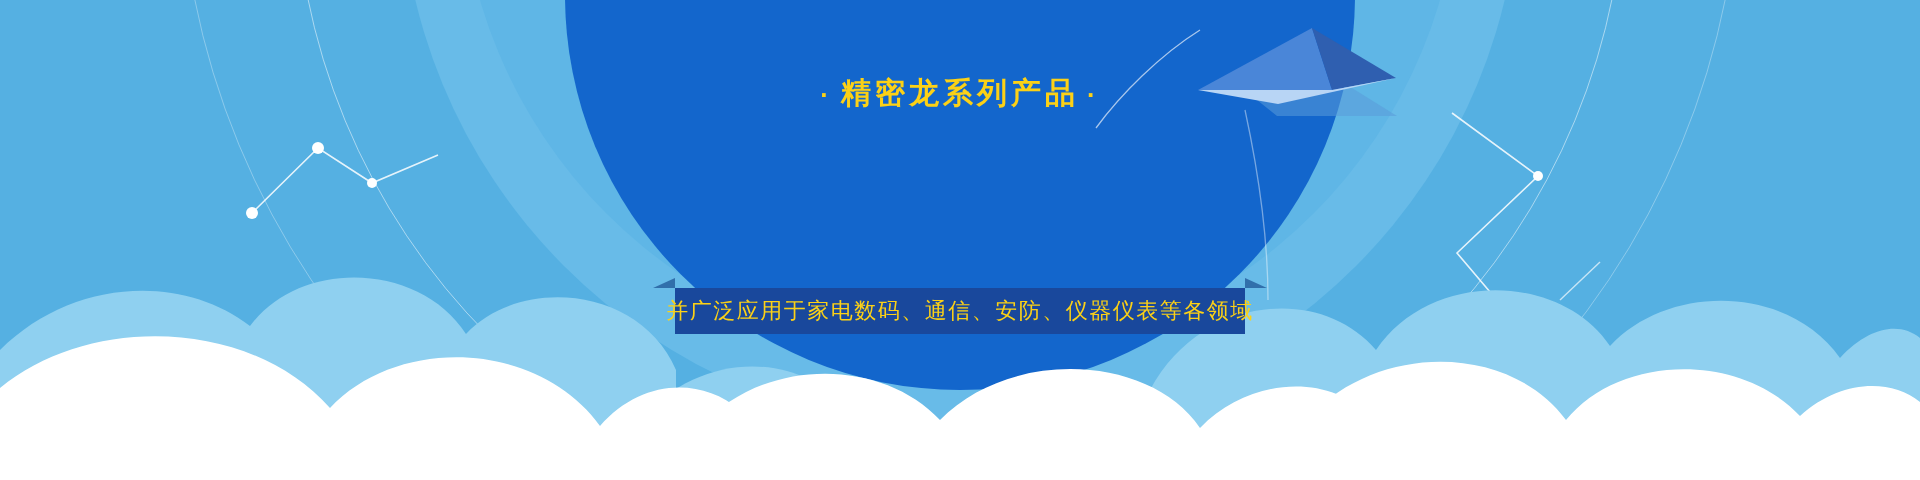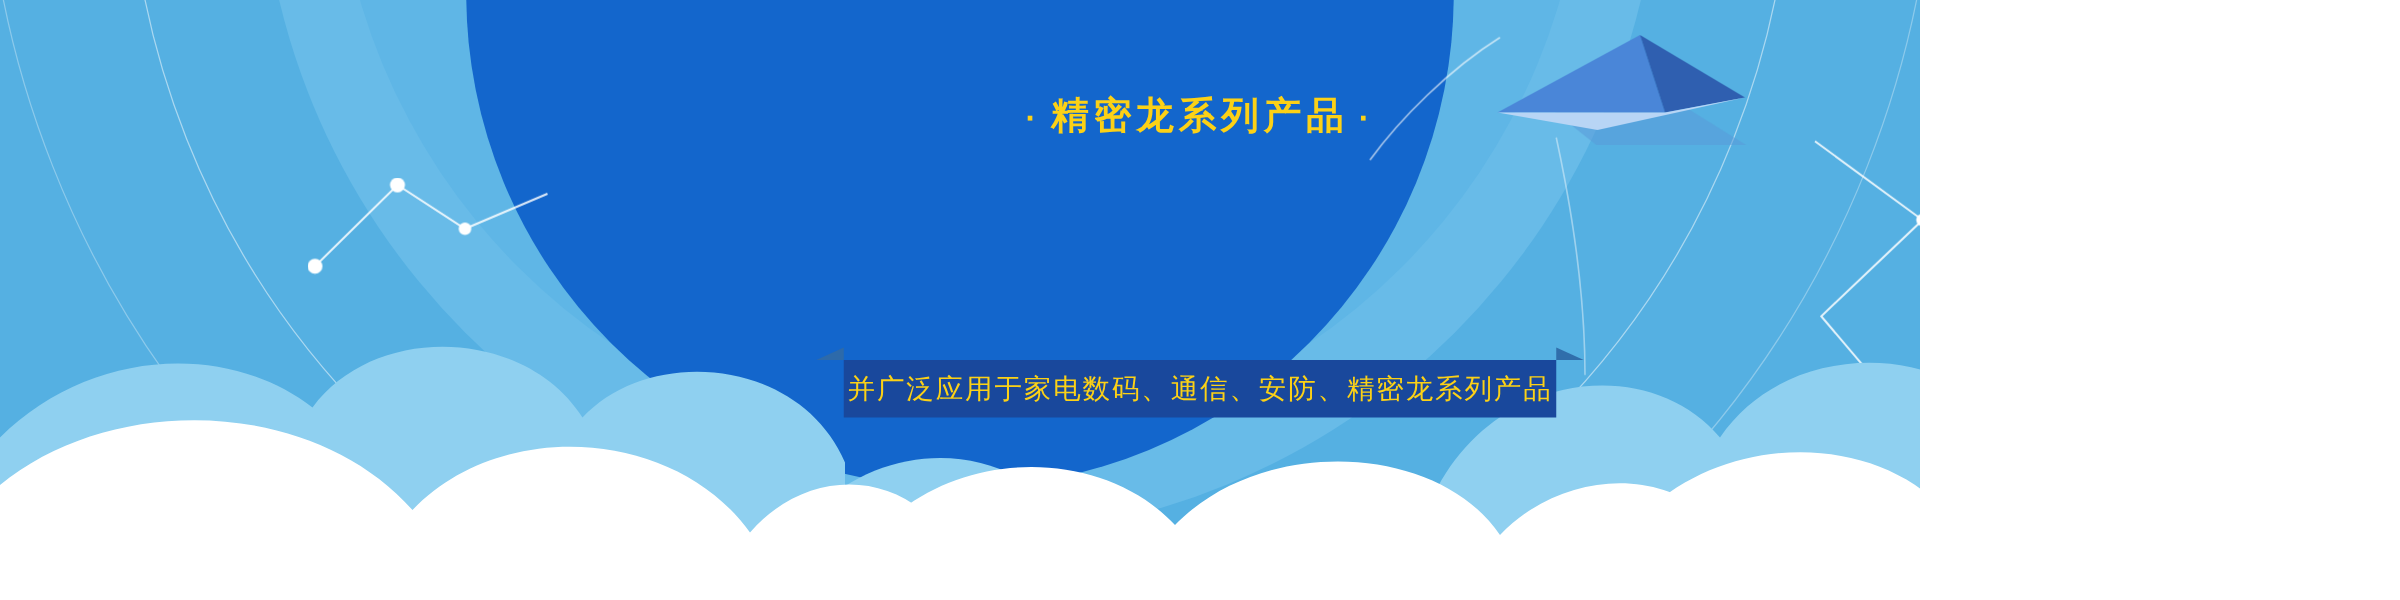--- a/index.html
+++ b/index.html
@@ -2,21 +2,21 @@
 <html><head>
 <meta charset="utf-8">
 <style>
   html, body {
     margin: 0;
     padding: 0;
     background: #ffffff;
   }
   #banner {
     position: relative;
-    width: 1536px;
+    width: 1920px;
     height: 480px;
     overflow: hidden;
     font-family: "Liberation Sans", "DejaVu Sans", sans-serif;
     background: #55b0e2;
   }
 
   
   .sky-base {
     position: absolute;
     inset: 0;
@@ -235,18 +235,18 @@
 
     <div class="eyebrow">
       <span class="dot">·</span><span>精密龙系列产品</span><span class="dot">·</span>
     </div>
 
 
     <div class="ribbon-wrap">
       <div class="ribbon-fold-l"></div>
       <div class="ribbon-fold-r"></div>
       <div class="ribbon">
-        <span class="ribbon-text">并广泛应用于家电数码、通信、安防、精密龙系列产品</span>
+        <span class="ribbon-text">并广泛应用于家电数码、通信、安防、仪器仪表等各领域</span>
       </div>
     </div>
 
   </div>
 </div>
 
 </body></html>

